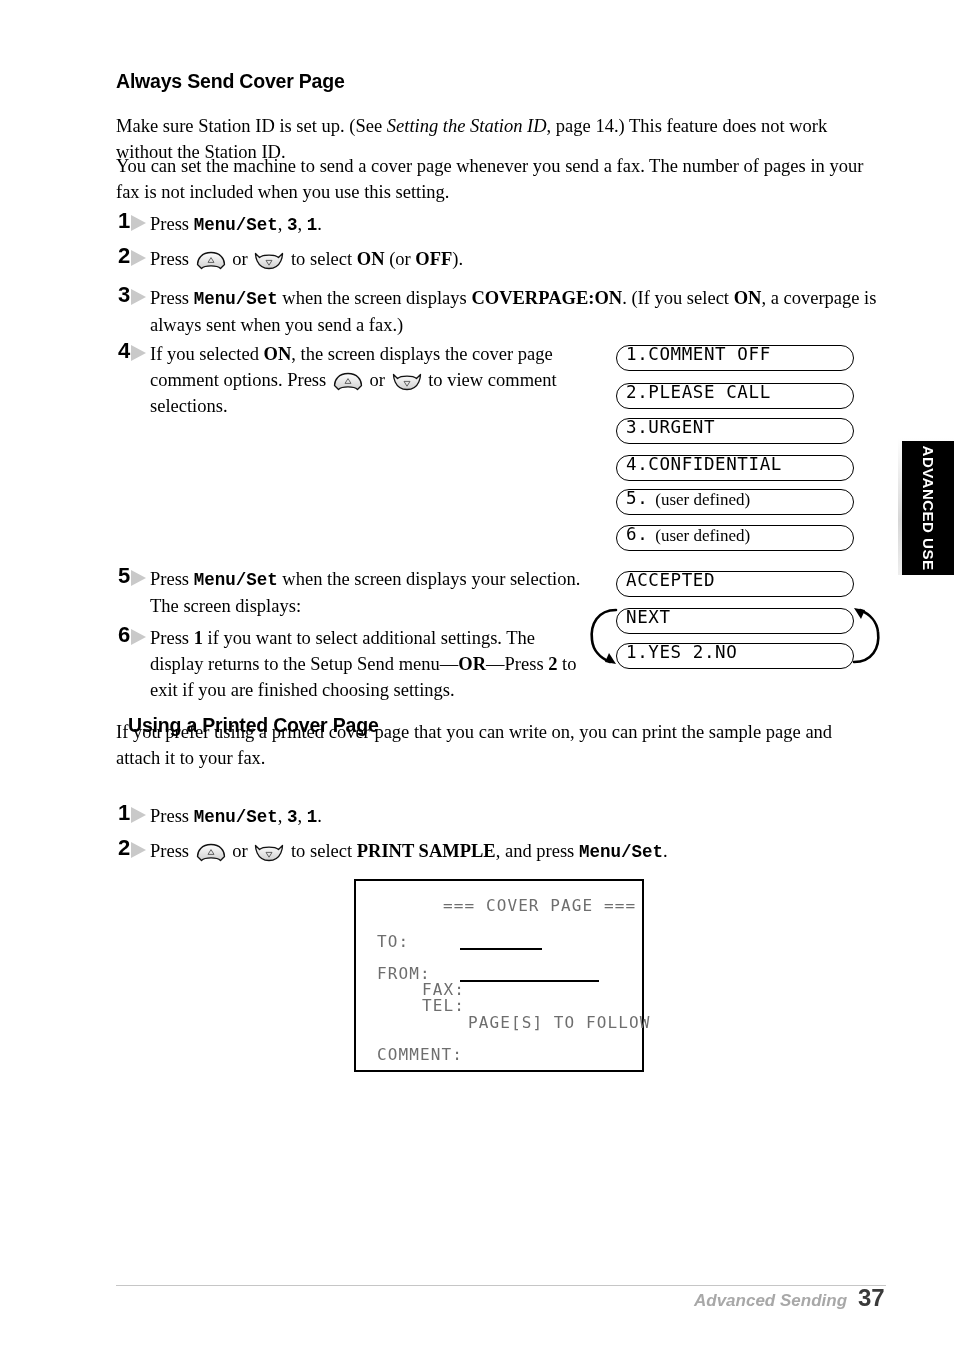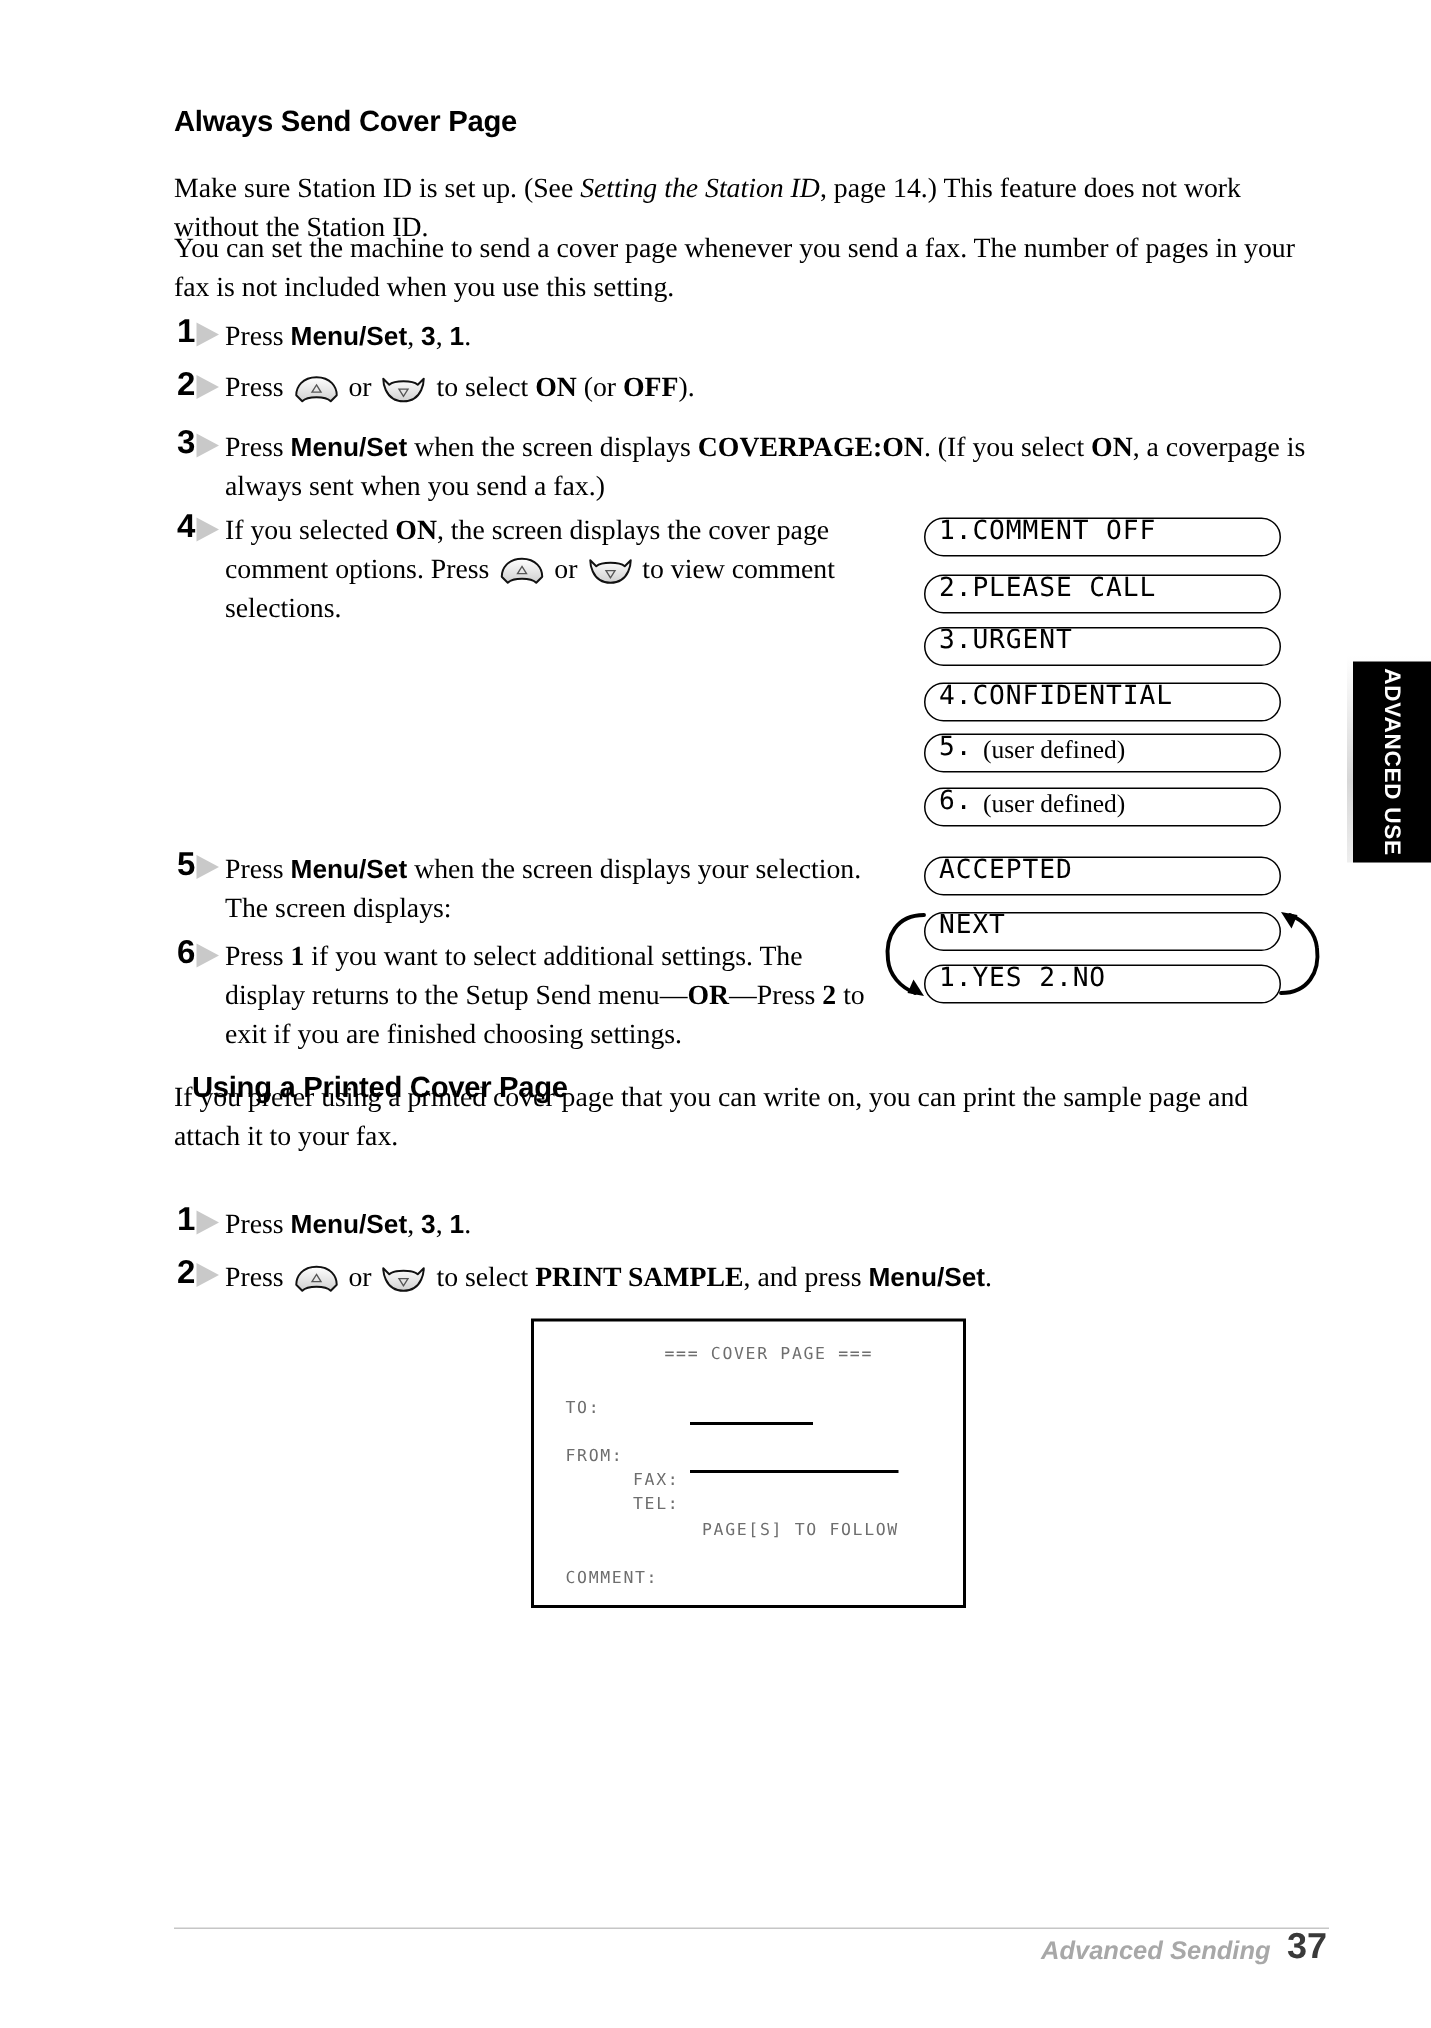--- a/index.html
+++ b/index.html
@@ -26,21 +26,21 @@
   
   .para {
     position:absolute;
     font-size:18.5px;
     line-height:26px;
     text-align:left;
     color:#000;
   }
   .para i { font-style:italic; }
   .b  { font-weight:bold; }
-  .bs { font-family:Liberation Sans, sans-serif; font-weight:bold; font-size:17.5px; }
+  .bs { font-family:Liberation Mono, monospace; font-weight:bold; font-size:17.5px; }
 
   
   .step { position:absolute; }
   .step-num {
     position:absolute;
     left:0; top:0;
     width:34px; height:26px;
   }
   .step-num .wedge {
     position:absolute;
@@ -107,21 +107,21 @@
   
   .coverbox {
     position:absolute;
     border:2.5px solid #000;
     background:#fff;
     box-sizing:border-box;
   }
   .cover-txt {
     position:absolute;
     font-family:"DejaVu Sans Mono","Liberation Mono",monospace;
-    font-size:11px;
+    font-size:16px;
     letter-spacing:1.1px;
     color:#6e6e6e;
     white-space:pre;
   }
   .cover-rule {
     position:absolute;
     height:1.6px;
     background:#000;
   }
 

